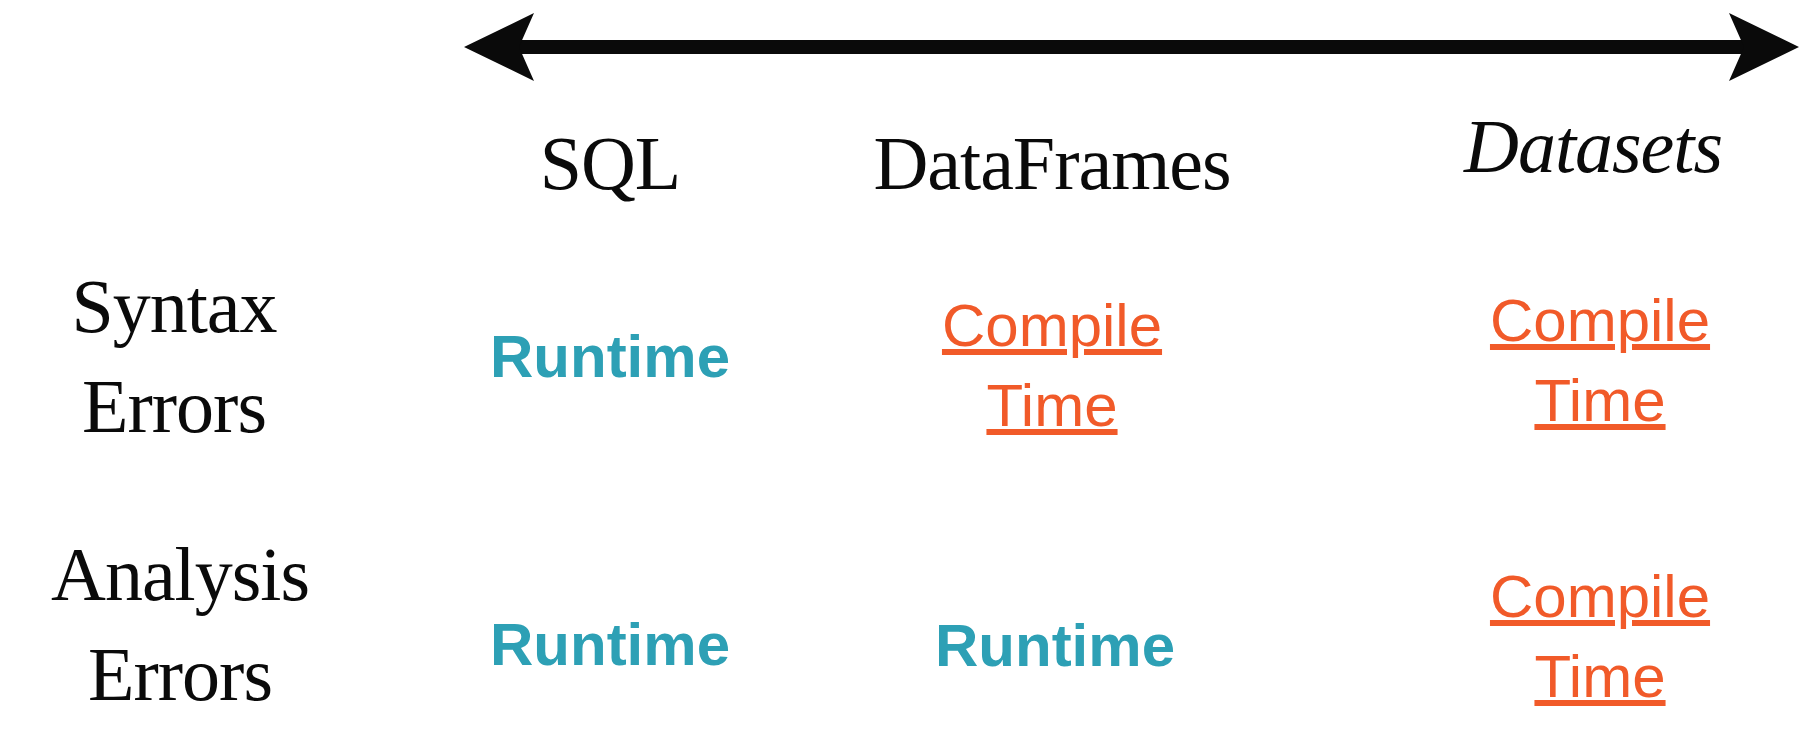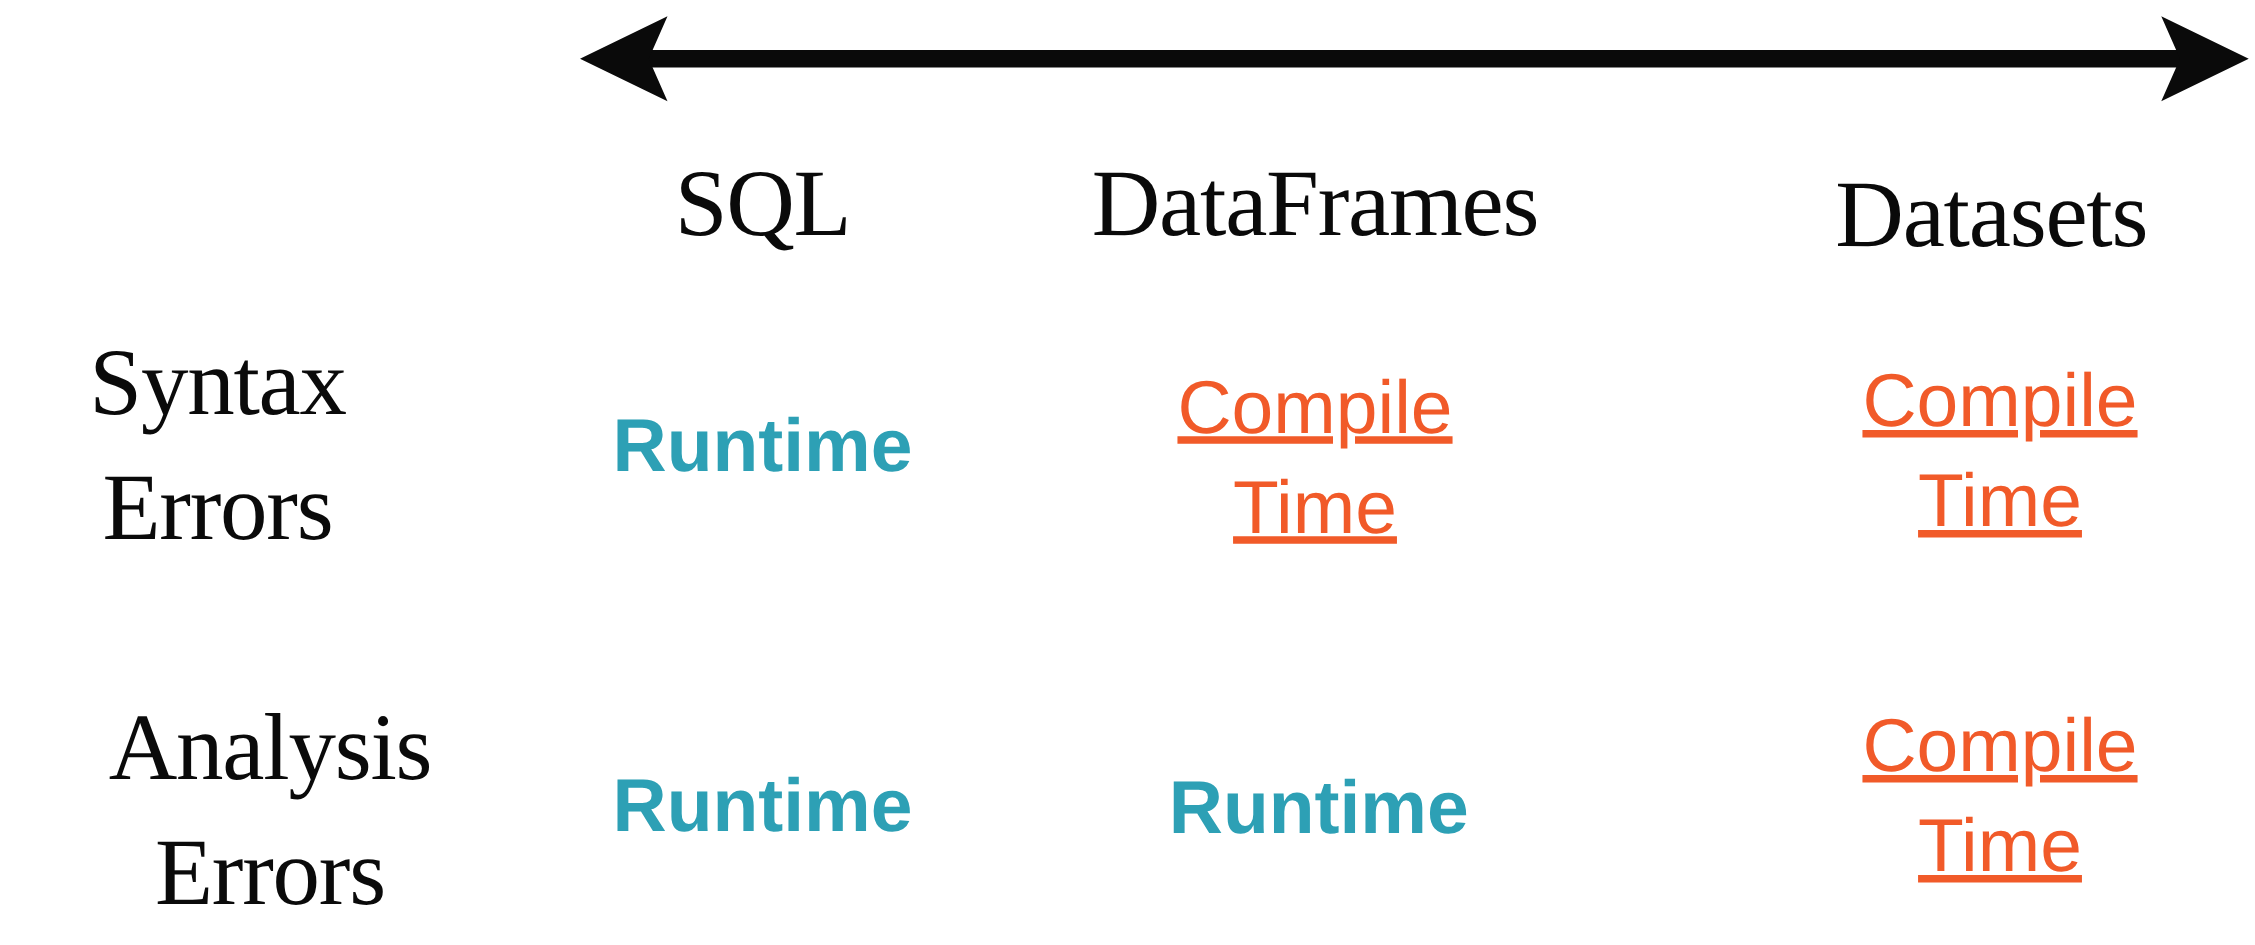--- a/index.html
+++ b/index.html
@@ -58,25 +58,25 @@
 <div class="canvas">
 
   <svg class="arrow-svg" width="1804" height="100" viewBox="0 0 1804 100" aria-hidden="true">
     <line x1="514" y1="47" x2="1750" y2="47" stroke="currentColor" stroke-width="14"></line>
     <polygon points="464,47 534,13 519,47 534,81" fill="currentColor"></polygon>
     <polygon points="1799,47 1729,13 1744,47 1729,81" fill="currentColor"></polygon>
   </svg>
 
   <div class="pos col-header" style="left:610px;  top:163px;">SQL</div>
   <div class="pos col-header" style="left:1052px; top:163px;">DataFrames</div>
-  <div class="pos col-header" style="left:1593px; top:172px;">Datasets</div>
+  <div class="pos col-header" style="left:1593px; top:146px;font-style:italic;">Datasets</div>
 
   <div class="pos row-label" style="left:174px; top:356px;">Syntax
 Errors</div>
-  <div class="pos row-label" style="left:180px; top:648px;margin-left:36px;">Analysis
+  <div class="pos row-label" style="left:180px; top:624px;">Analysis
 Errors</div>
 
   <div class="pos cell cell-runtime" style="left:610px;  top:357px;">Runtime</div>
   <div class="pos cell cell-compile" style="left:1052px; top:366px;">Compile
 Time</div>
   <div class="pos cell cell-compile" style="left:1600px; top:361px;">Compile
 Time</div>
 
   <div class="pos cell cell-runtime" style="left:610px;  top:645px;">Runtime</div>
   <div class="pos cell cell-runtime" style="left:1055px; top:646px;">Runtime</div>

